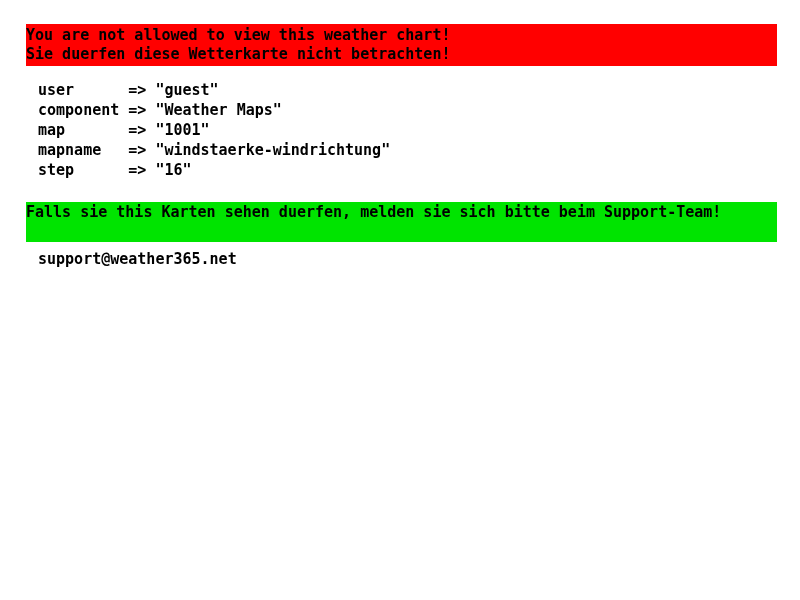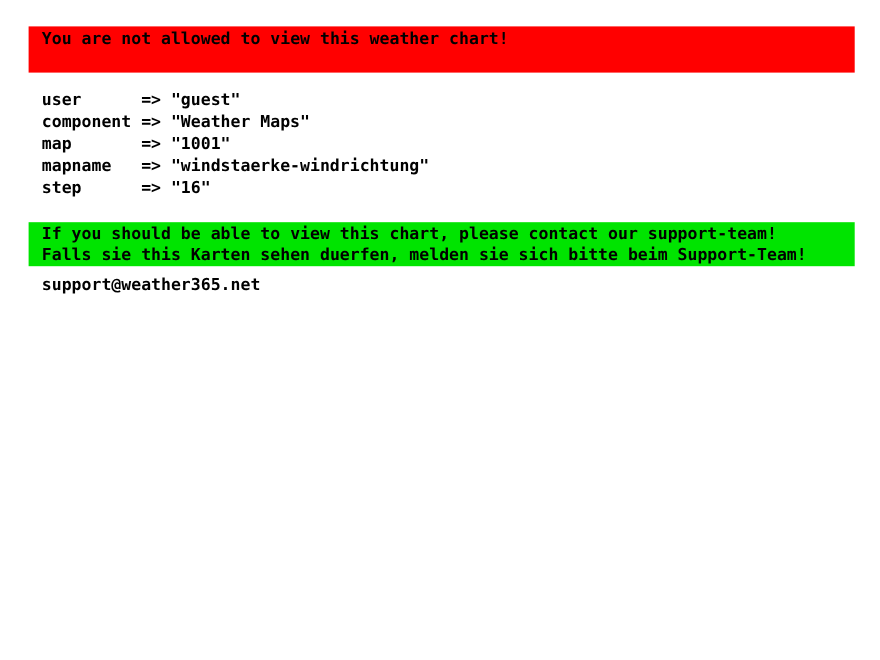--- a/index.html
+++ b/index.html
@@ -15,21 +15,20 @@
     font-family: "DejaVu Sans Mono", "Liberation Mono", monospace;
     font-weight: bold;
     font-size: 15px;
     color: #000000;
   }
   .banner {
     position: absolute;
     left: 26px;
     width: 751px;
     box-sizing: border-box;
-    padding-left: 12px;
     line-height: 19px;
   }
   .banner-denied {
     top: 24px;
     height: 42px;
     padding-top: 2px;
     background: #ff0000;
   }
   .banner-contact {
     top: 202px;
@@ -66,30 +65,30 @@
     justify-content: flex-start;
     line-height: 19px;
     white-space: pre;
   }
 </style>
 </head>
 <body>
 
 <div class="banner banner-denied">
   <div class="banner-line">You are not allowed to view this weather chart!</div>
+  <div class="banner-line">Sie duerfen diese Wetterkarte nicht betrachten!</div>
 </div>
 
 <div class="details">
   <div class="kv-row"><span class="kv-key">user</span><span class="kv-arrow">=&gt;</span><span class="kv-value">"guest"</span></div>
   <div class="kv-row"><span class="kv-key">component</span><span class="kv-arrow">=&gt;</span><span class="kv-value">"Weather Maps"</span></div>
   <div class="kv-row"><span class="kv-key">map</span><span class="kv-arrow">=&gt;</span><span class="kv-value">"1001"</span></div>
   <div class="kv-row"><span class="kv-key">mapname</span><span class="kv-arrow">=&gt;</span><span class="kv-value">"windstaerke-windrichtung"</span></div>
   <div class="kv-row"><span class="kv-key">step</span><span class="kv-arrow">=&gt;</span><span class="kv-value">"16"</span></div>
 </div>
 
 <div class="banner banner-contact">
-  <div class="banner-line">If you should be able to view this chart, please contact our support-team!</div>
   <div class="banner-line">Falls sie this Karten sehen duerfen, melden sie sich bitte beim Support-Team!</div>
 </div>
 
 <div class="footer-row">
   <span>support@weather365.net</span>
 </div>
 
 </body></html>

